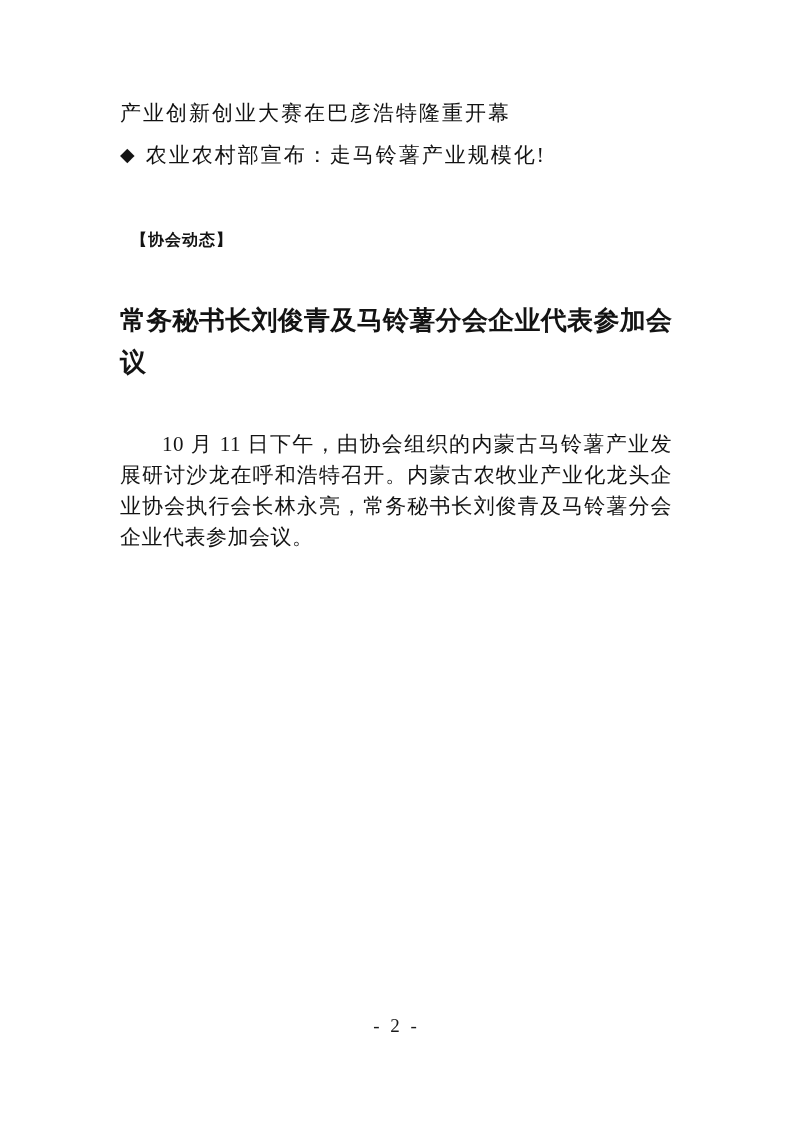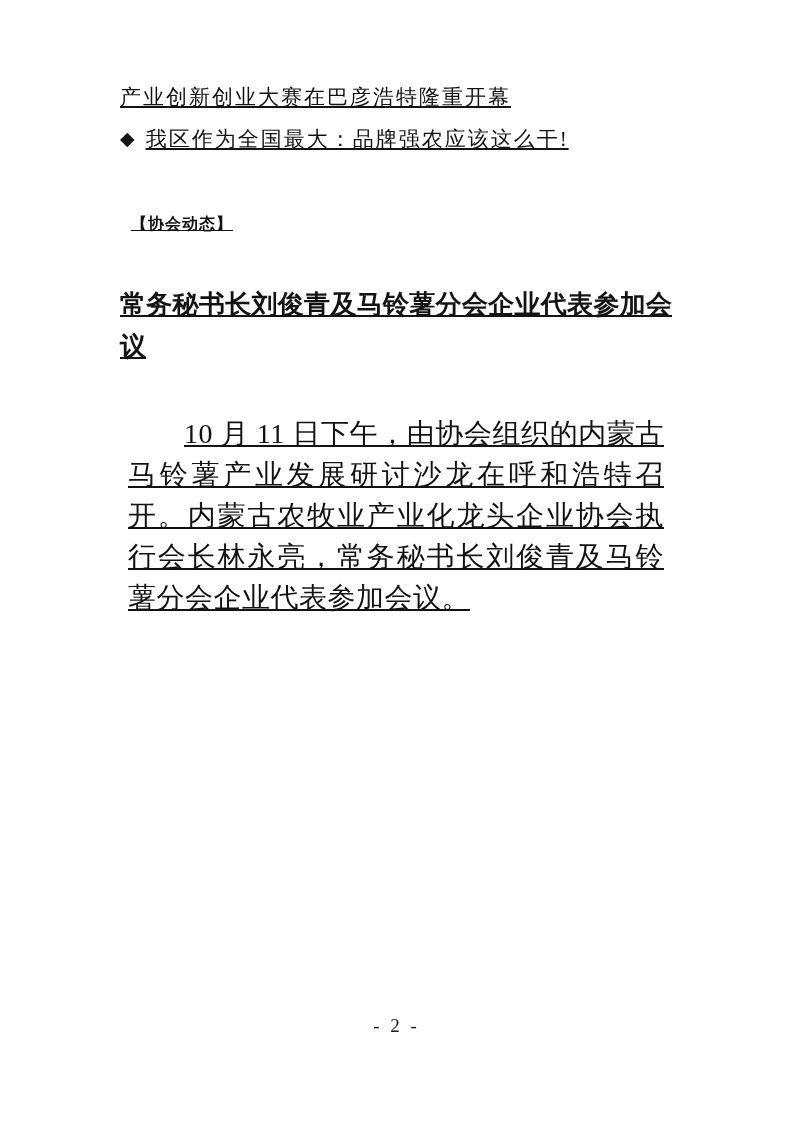--- a/index.html
+++ b/index.html
@@ -11,23 +11,22 @@
     height: 1122px;
     background: #ffffff;
     position: relative;
     overflow: hidden;
     font-family: "Liberation Serif", "DejaVu Serif", serif;
     color: #131313;
   }
   .doc-content {
     position: absolute;
     left: 120px;
-    top: 76px;
+    top: 92px;
     width: 552px;
-    text-decoration: underline;
   }
   
   .news-line {
     font-size: 21px;
     line-height: 42px;
     letter-spacing: 2px;
     white-space: nowrap;
     font-weight: 400;
   }
   .bullet {
@@ -50,23 +49,23 @@
   .article-title {
     margin: 39px 0 0 0;
     font-size: 26px;
     line-height: 42px;
     font-weight: 700;
     text-align: justify;
     text-align-last: justify;
   }
   
   .body-para {
-    margin: 8px;
-    font-size: 28px;
-    line-height: 41px;
+    margin: 0;
+    font-size: 21px;
+    line-height: 31px;
     text-indent: 2em;
     text-align: justify;
     letter-spacing: 0.5px;
   }
   .body-para.first {
     margin-top: 45px;
   }
   
   .page-number {
     position: absolute;
@@ -84,21 +83,21 @@
 <body>
 
 <div class="page">
   <div class="doc-content">
 
     <div class="news-line">产业创新创业大赛在巴彦浩特隆重开幕</div>
 
 
 
     <div class="news-line">
-      <span class="bullet">◆</span><span class="news-text">我区作为全国最大：品牌强农应该这么干!</span>
+      <span class="bullet">◆</span><span class="news-text">农业农村部宣布：走马铃薯产业规模化!</span>
     </div>
 
 
     <div class="section-header">【协会动态】</div>
 
     <div class="article-title">常务秘书长刘俊青及马铃薯分会企业代表参加会议</div>
 
     <p class="body-para first">10 月 11 日下午，由协会组织的内蒙古马铃薯产业发展研讨沙龙在呼和浩特召开。内蒙古农牧业产业化龙头企业协会执行会长林永亮，常务秘书长刘俊青及马铃薯分会企业代表参加会议。</p>
 
 

